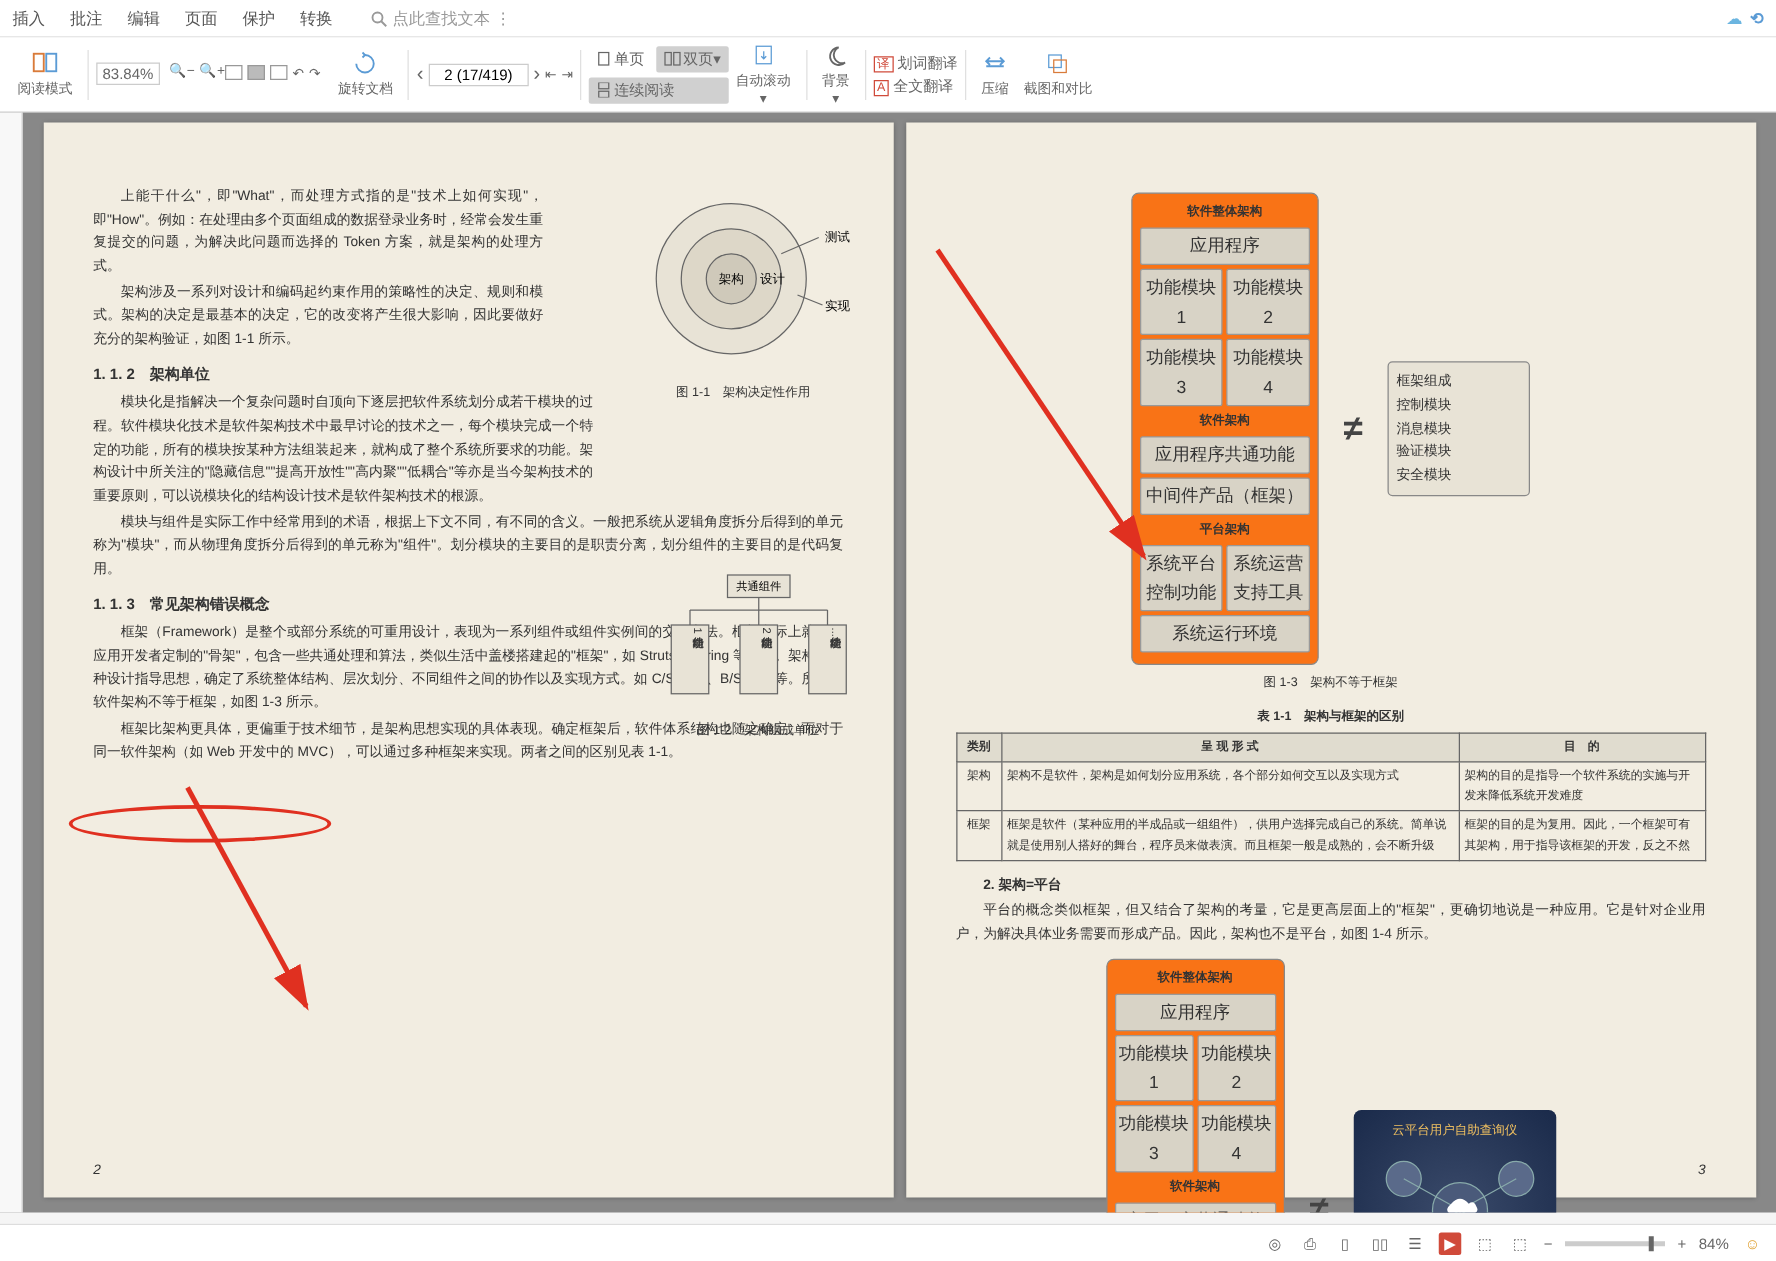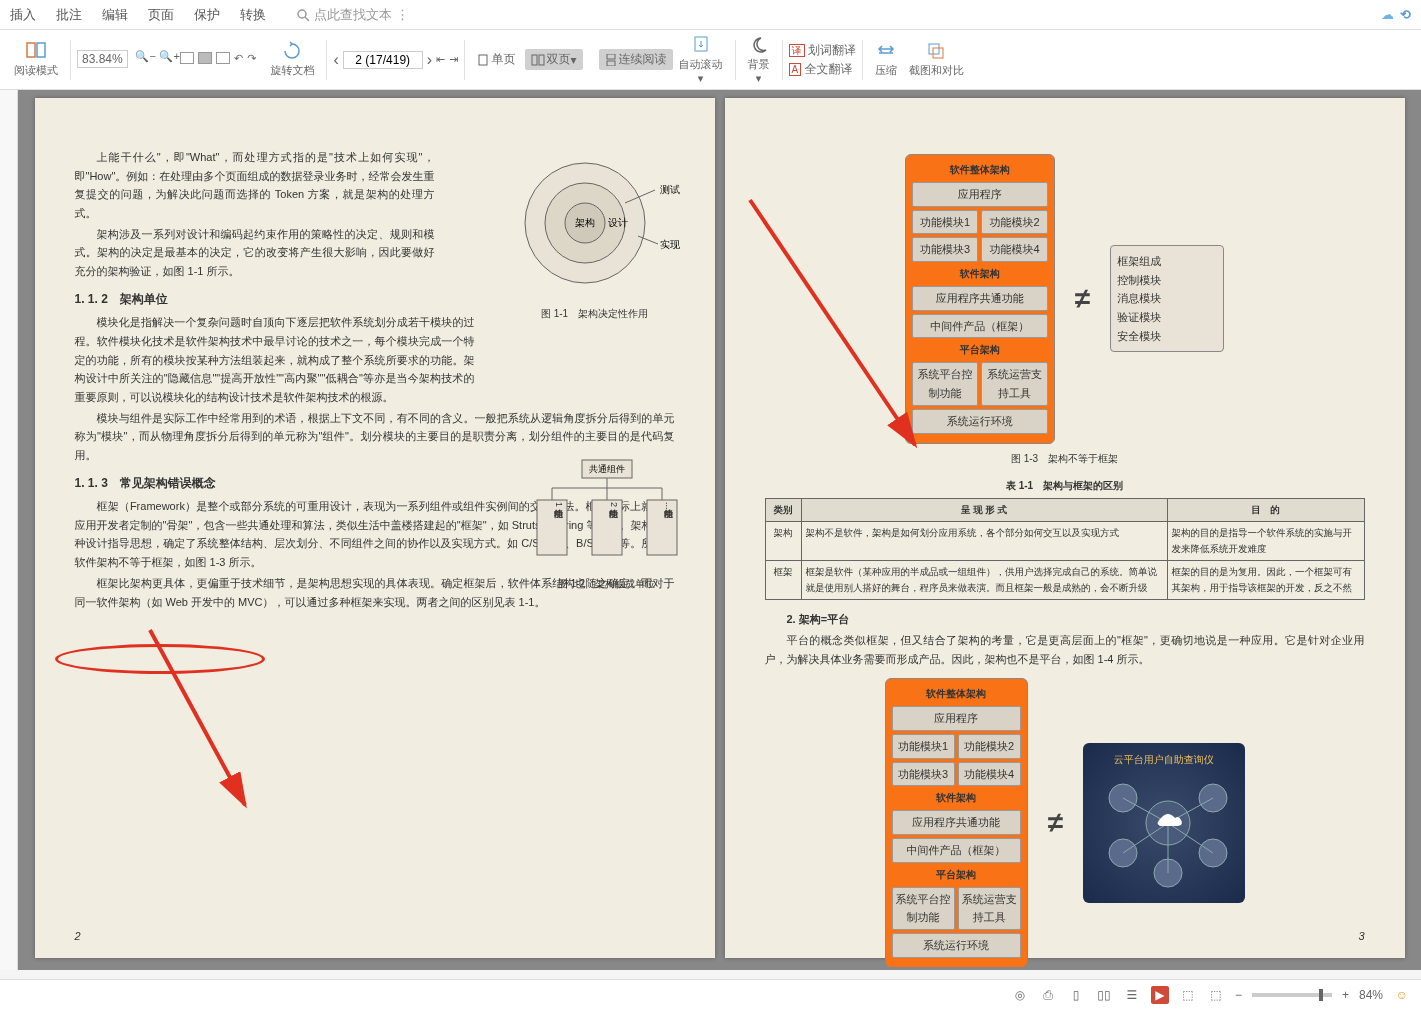--- a/index.html
+++ b/index.html
@@ -38,21 +38,21 @@
 
 .diag { border: none; text-align: center; font-size: 10px; }
 .fig-cap { text-align: center; font-size: 10px; margin-top: 2px; }
 .circle-diag { position: absolute; right: 30px; top: 50px; width: 180px; }
 .tree-diag { position: absolute; right: 28px; top: 360px; width: 160px; }
 
 .box-diag { margin: 6px auto; width: 360px; display: flex; justify-content: center; gap: 20px; align-items: center; }
 .stack { border: 1px solid #888; border-radius: 6px; padding: 6px; background: #f97316; width: 150px; }
 .stack .title { text-align: center; font-size: 10px; margin-bottom: 4px; font-weight: bold; }
 .stack .row { display: flex; gap: 3px; margin-bottom: 3px; }
-.stack .cell { flex: 1; background: #d8d3c6; border: 1px solid #999; font-size: 11px; text-align: center; padding: 2px 1px; border-radius: 2px; }
+.stack .cell { flex: 1; background: #d8d3c6; border: 1px solid #999; font-size: 14px; text-align: center; padding: 2px 1px; border-radius: 2px; }
 .neq { font-size: 28px; font-weight: bold; color: #444; }
 .small-stack { border: 1px solid #888; border-radius: 4px; padding: 6px; background: #e8e3d6; width: 114px; }
 .cloud-diag { width: 170px; height: 160px; background: radial-gradient(#3a4a6a,#1a2a4a); border-radius: 6px; position: relative; font-size: 9px; color: #fff; text-align: center; padding-top: 8px; }
 
 
 .doc-table { width: 100%; border-collapse: collapse; font-size: 9.5px; margin-top: 4px; }
 .doc-table th, .doc-table td { border: 1px solid #666; padding: 3px 4px; text-align: left; vertical-align: top; }
 .doc-table th { background: #e0dccf; text-align: center; }
 .doc-table td.h { text-align: center; width: 36px; }
 
@@ -124,21 +124,21 @@
   </div>
   <div class="sep"></div>
   <div class="page-nav">
     <span style="font-size:16px;">‹</span>
     <input class="page-input" value="2 (17/419)" style="">
     <span style="font-size:16px;">›</span>
     <span>⇤</span>
     <span>⇥</span>
   </div>
   <div class="sep"></div>
-  <div style="display:flex;flex-direction:row;gap:16px;">
+  <div style="display:flex;flex-direction:column;gap:4px;">
     <div>
       <span class="view-btn">
           <svg width="12" height="12">
             <rect x="2" y="1" width="8" height="10" fill="none" stroke="#666"></rect>
           </svg>
           <span>单页</span>
         </span>
       <span class="view-btn active"><svg width="14" height="12">
             <rect x="1" y="1" width="5" height="10" fill="none" stroke="#666"></rect>
             <rect x="8" y="1" width="5" height="10" fill="none" stroke="#666"></rect>

